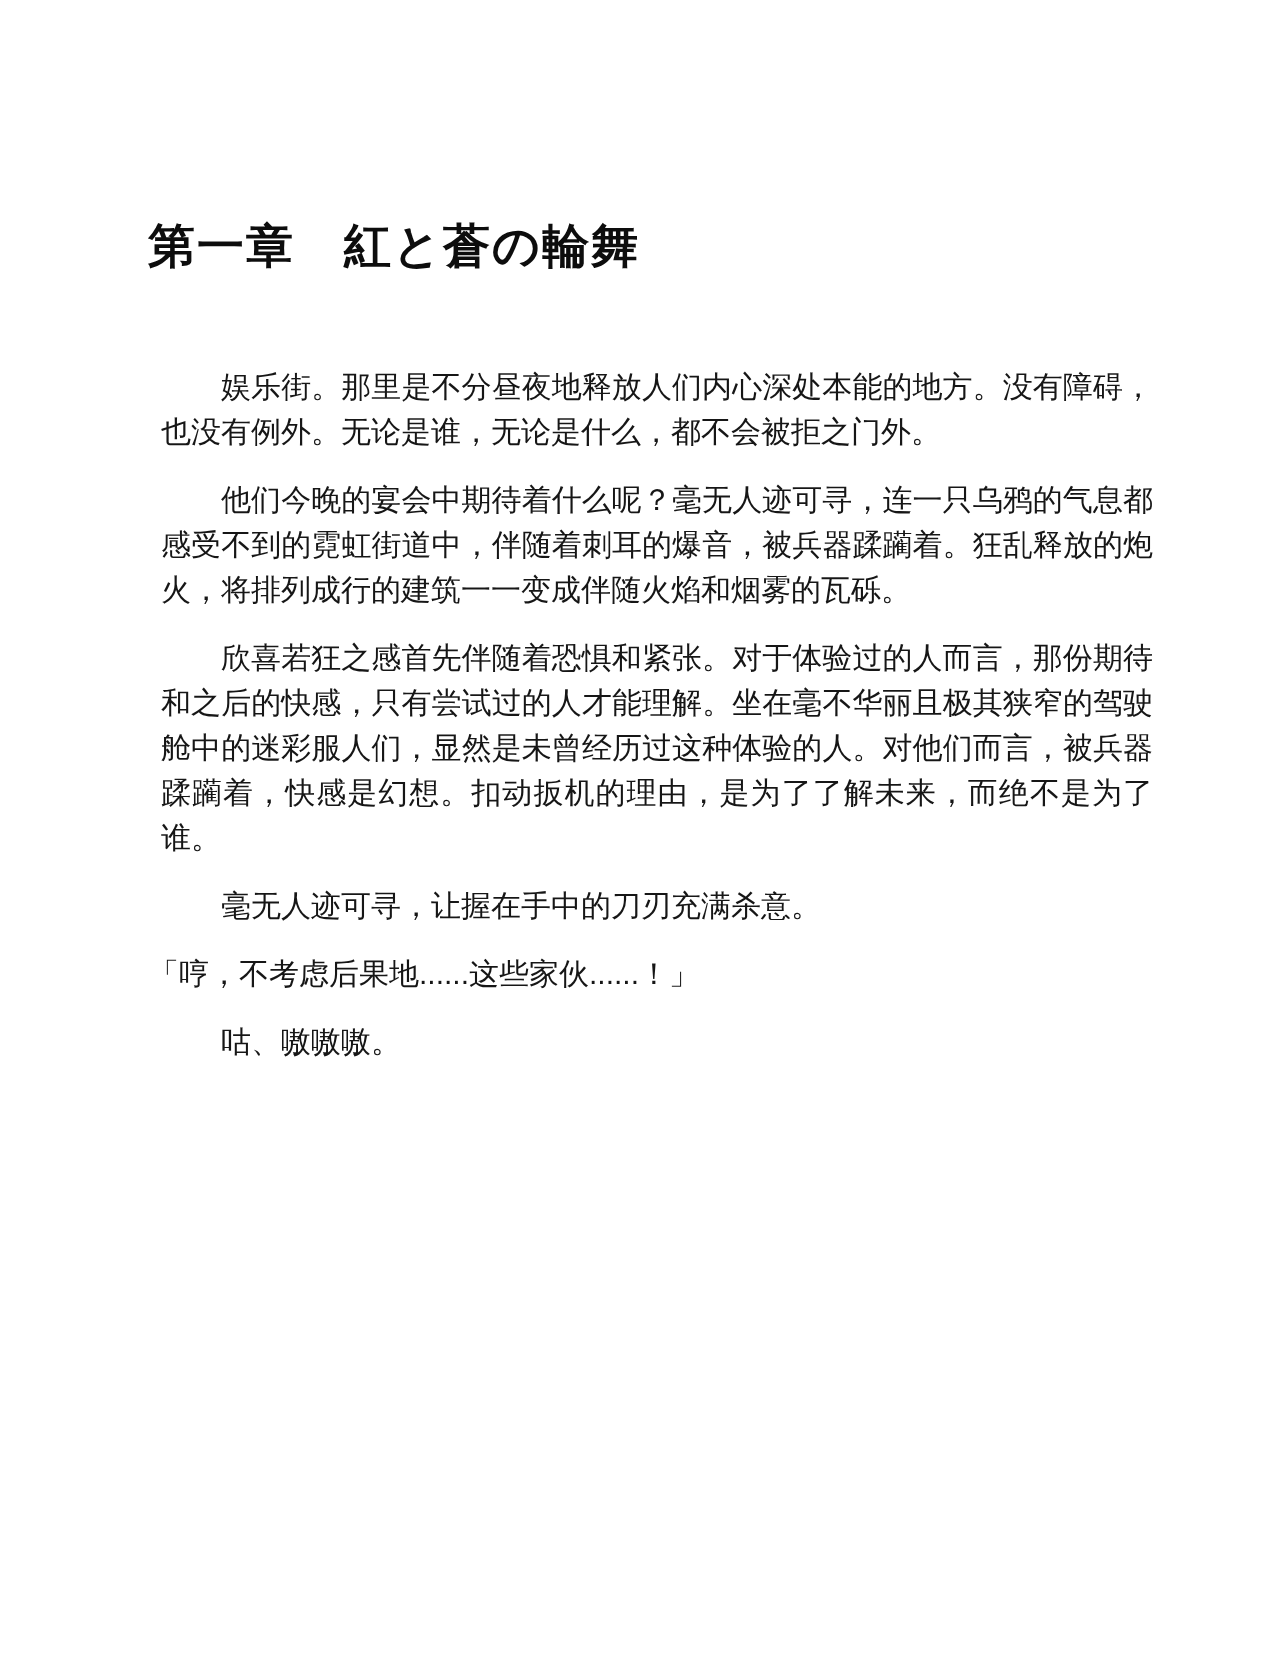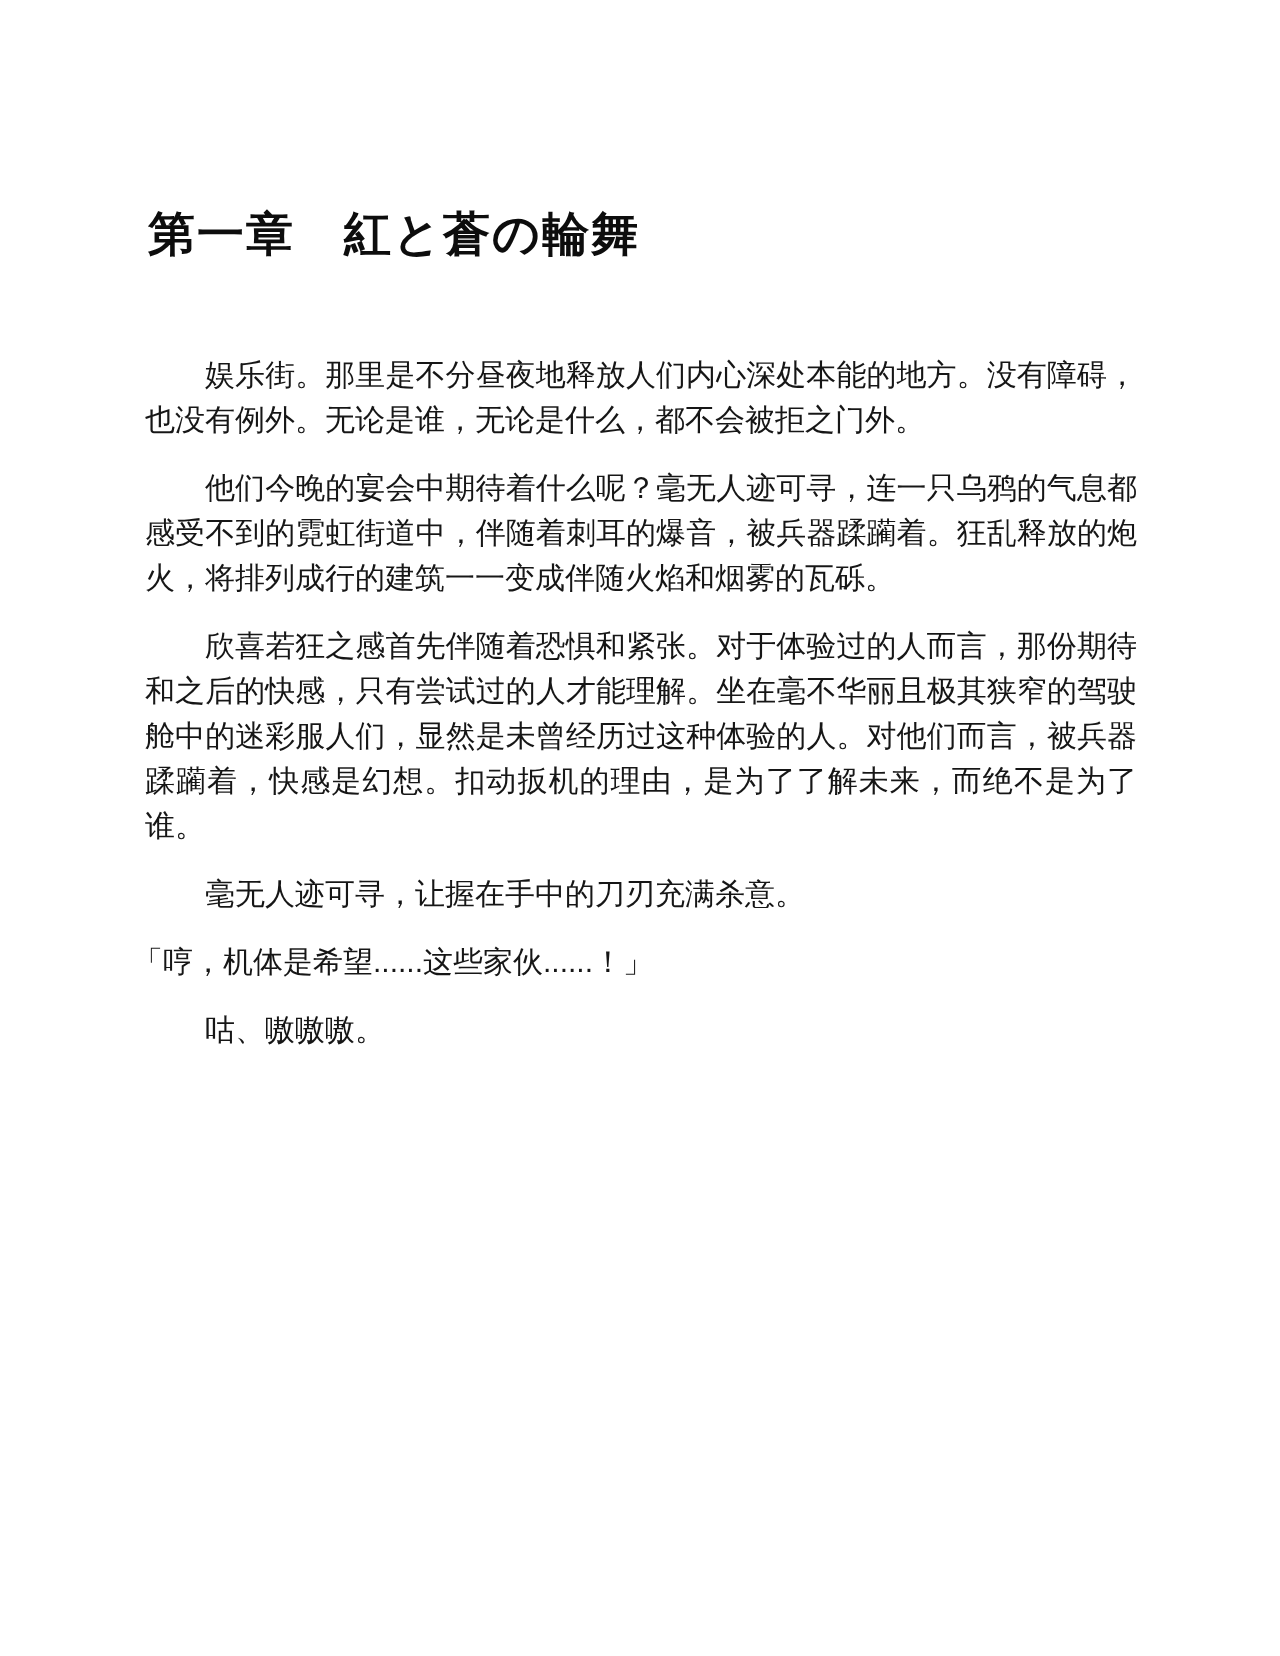--- a/index.html
+++ b/index.html
@@ -4,40 +4,40 @@
 <style>
   html, body {
     margin: 0;
     padding: 0;
     background: #ffffff;
   }
   .page {
     position: relative;
     width: 1280px;
     height: 1244px;
-    margin: 0 auto;
+    margin: 12px auto;
     background: #ffffff;
     color: #111111;
     font-family: "Liberation Sans", "DejaVu Sans", sans-serif;
     box-sizing: border-box;
     overflow: hidden;
   }
   .chapter-title {
     position: absolute;
     left: 148px;
     top: 172px;
     font-size: 47px;
     font-weight: 700;
     letter-spacing: 2px;
     color: #0d0d0d;
     white-space: nowrap;
   }
   .body-text {
     position: absolute;
-    left: 145px;
+    left: 161px;
     top: 352px;
     width: 992px;
     font-size: 30px;
     line-height: 45px;
     color: #161616;
     text-align: justify;
   }
   .body-text p {
     margin: 0 0 23px 0;
     text-indent: 2em;
@@ -52,17 +52,17 @@
 
 <div class="page">
 
   <h1 class="chapter-title">第一章　紅と蒼の輪舞</h1>
 
   <div class="body-text">
     <p>娱乐街。那里是不分昼夜地释放人们内心深处本能的地方。没有障碍，也没有例外。无论是谁，无论是什么，都不会被拒之门外。</p>
     <p>他们今晚的宴会中期待着什么呢？毫无人迹可寻，连一只乌鸦的气息都感受不到的霓虹街道中，伴随着刺耳的爆音，被兵器蹂躏着。狂乱释放的炮火，将排列成行的建筑一一变成伴随火焰和烟雾的瓦砾。</p>
     <p>欣喜若狂之感首先伴随着恐惧和紧张。对于体验过的人而言，那份期待和之后的快感，只有尝试过的人才能理解。坐在毫不华丽且极其狭窄的驾驶舱中的迷彩服人们，显然是未曾经历过这种体验的人。对他们而言，被兵器蹂躏着，快感是幻想。扣动扳机的理由，是为了了解未来，而绝不是为了谁。</p>
     <p>毫无人迹可寻，让握在手中的刀刃充满杀意。</p>
-    <p class="no-indent">「哼，机体是希望......这些家伙......！」</p>
+    <p class="no-indent">「哼，不考虑后果地......这些家伙......！」</p>
     <p>咕、嗷嗷嗷。</p>
   </div>
 
 </div>
 
 </body></html>

